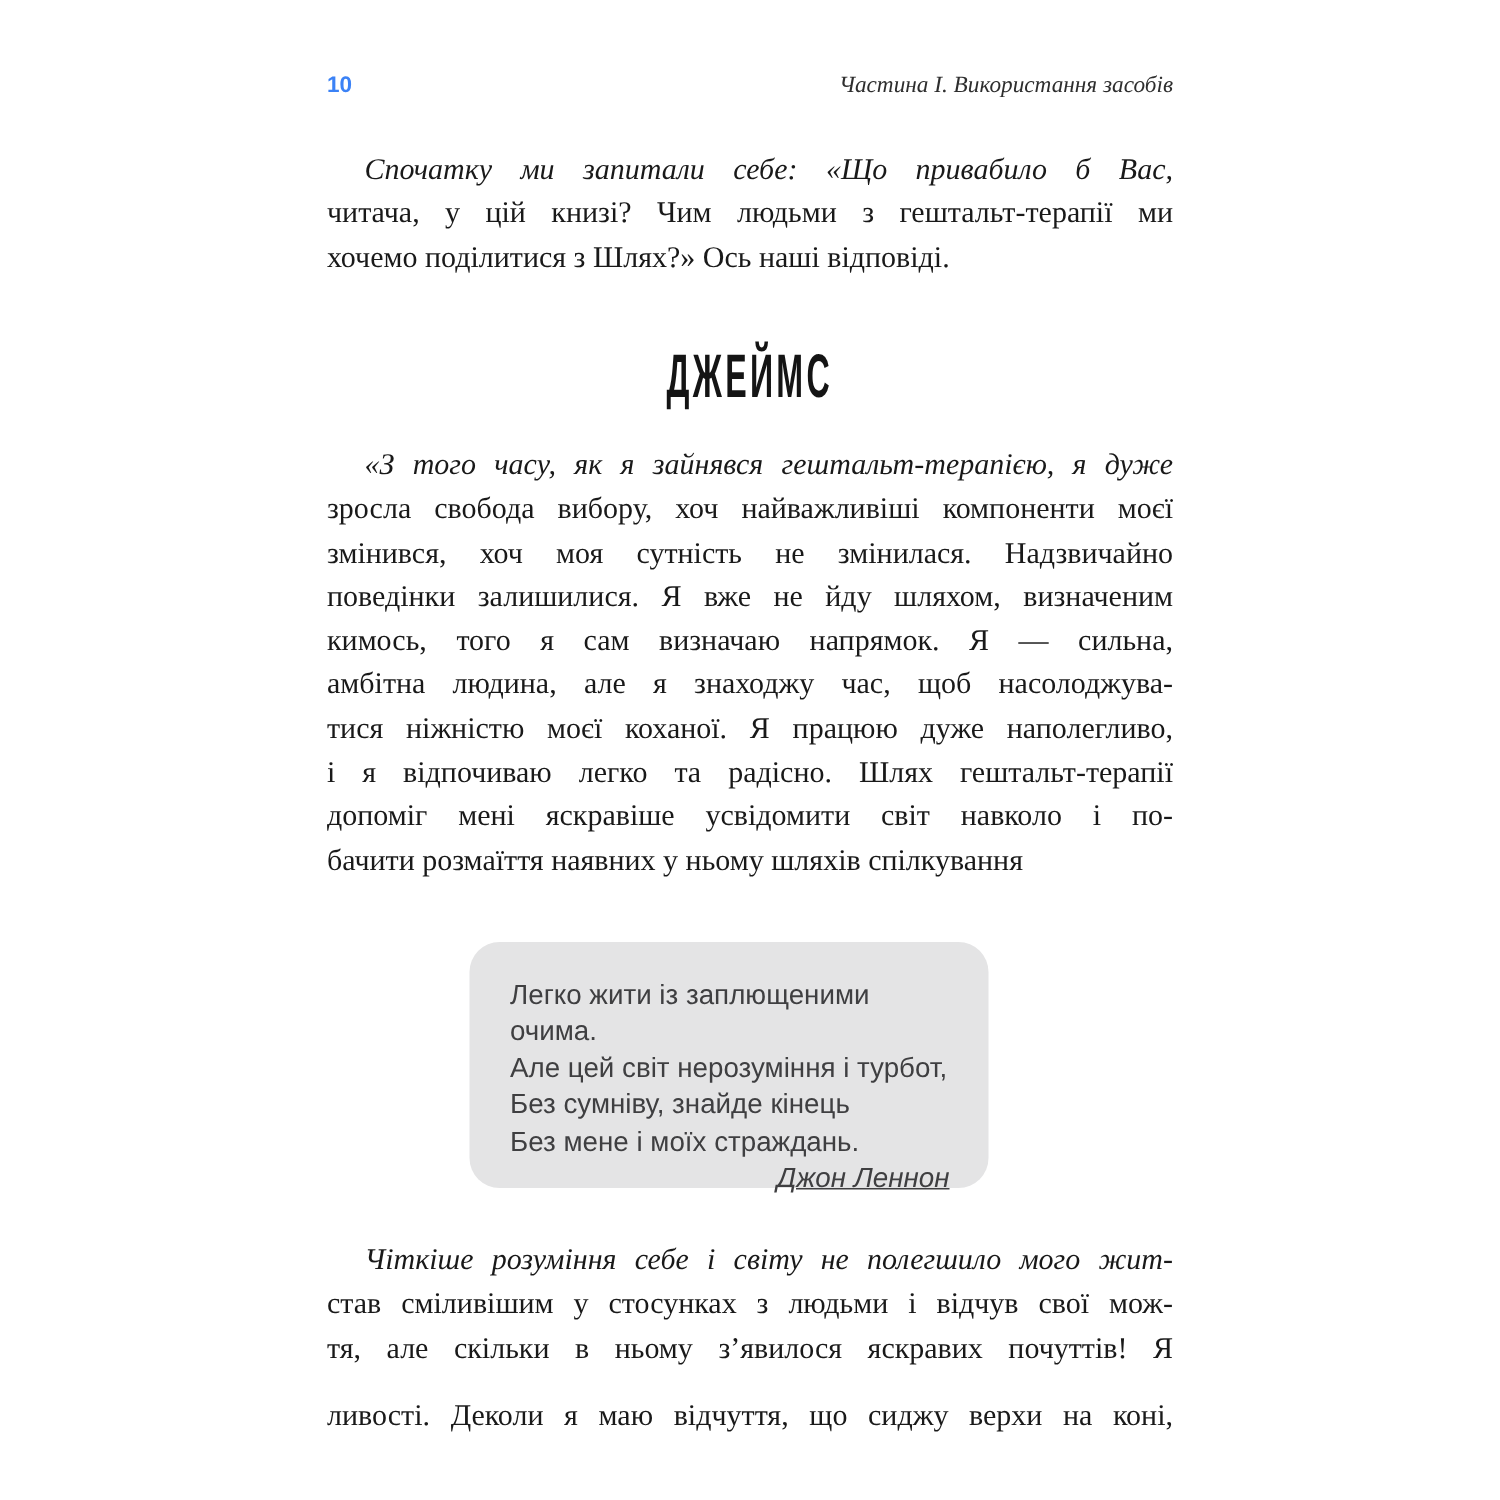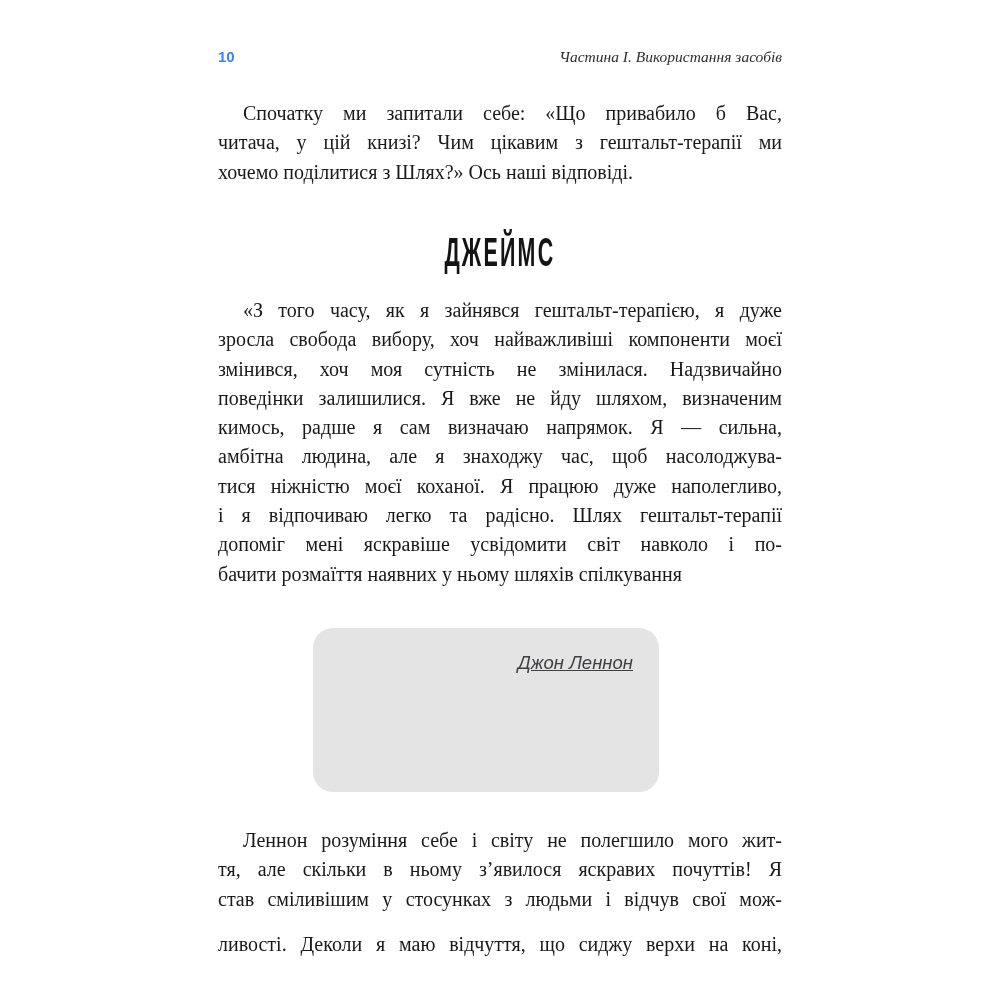--- a/index.html
+++ b/index.html
@@ -23,21 +23,21 @@
     font-style:italic;font-size:15.5px;color:#2e2e2e;
   }
   .para{
     position:absolute;left:218px;width:564px;
     font-size:20px;line-height:29.3px;
   }
   .para .bline{
     text-align:justify;
     text-align-last:justify;
   }
-  .para .bline:first-child{padding-left:25px;}
+  .para .bline:first-child{padding-left:25px;font-style:italic;}
   .para .bline:last-child{text-align-last:left;}
   .para.runs-on .bline:last-child{text-align-last:justify;margin-top:16px;}
   .para-intro{top:99px;}
   .para-james{top:296px;}
   .para-closing{top:826px;}
   .section-heading{
     position:absolute;top:230px;left:218px;width:564px;margin:0;
     text-align:center;font-weight:normal;
   }
   .section-heading .squeeze{
@@ -66,43 +66,49 @@
 </head>
 <body>
 
 <div class="page-header">
   <span class="page-num">10</span>
   <span class="running-title">Частина І. Використання засобів</span>
 </div>
 
 <div class="para para-intro">
     <div class="bline">Спочатку ми запитали себе: «Що привабило б Вас,</div>
-    <div class="bline">читача, у цій книзі? Чим цікавим з гештальт-терапії ми</div>
+    <div class="bline">читача, у цій книзі? Чим людьми з гештальт-терапії ми</div>
     <div class="bline">хочемо поділитися з Шлях?» Ось наші відповіді.</div>
   </div>
 
 <h1 class="section-heading">
   <span class="squeeze">ДЖЕЙМС</span>
 </h1>
 
 <div class="para para-james">
     <div class="bline">«З того часу, як я зайнявся гештальт-терапією, я дуже</div>
     <div class="bline">зросла свобода вибору, хоч найважливіші компоненти моєї</div>
     <div class="bline">змінився, хоч моя сутність не змінилася. Надзвичайно</div>
     <div class="bline">поведінки залишилися. Я вже не йду шляхом, визначеним</div>
-    <div class="bline">кимось, радше я сам визначаю напрямок. Я — сильна,</div>
+    <div class="bline">кимось, того я сам визначаю напрямок. Я — сильна,</div>
     <div class="bline">амбітна людина, але я знаходжу час, щоб насолоджува-</div>
     <div class="bline">тися ніжністю моєї коханої. Я працюю дуже наполегливо,</div>
     <div class="bline">і я відпочиваю легко та радісно. Шлях гештальт-терапії</div>
     <div class="bline">допоміг мені яскравіше усвідомити світ навколо і по-</div>
     <div class="bline">бачити розмаїття наявних у ньому шляхів спілкування</div>
   </div>
 
 <div class="quote-box">
+  <div>
+      <div class="qline">Легко жити із заплющеними очима.</div>
+      <div class="qline">Але цей світ нерозуміння і турбот,</div>
+      <div class="qline">Без сумніву, знайде кінець</div>
+      <div class="qline">Без мене і моїх страждань.</div>
+    </div>
   <div class="quote-attribution">Джон Леннон</div>
 </div>
 
 <div class="para para-closing runs-on">
-    <div class="bline">Леннон розуміння себе і світу не полегшило мого жит-</div>
+    <div class="bline">Чіткіше розуміння себе і світу не полегшило мого жит-</div>
+    <div class="bline">став сміливішим у стосунках з людьми і відчув свої мож-</div>
     <div class="bline">тя, але скільки в ньому з’явилося яскравих почуттів! Я</div>
-    <div class="bline">став сміливішим у стосунках з людьми і відчув свої мож-</div>
     <div class="bline">ливості. Деколи я маю відчуття, що сиджу верхи на коні,</div>
   </div>
 
 </body></html>

